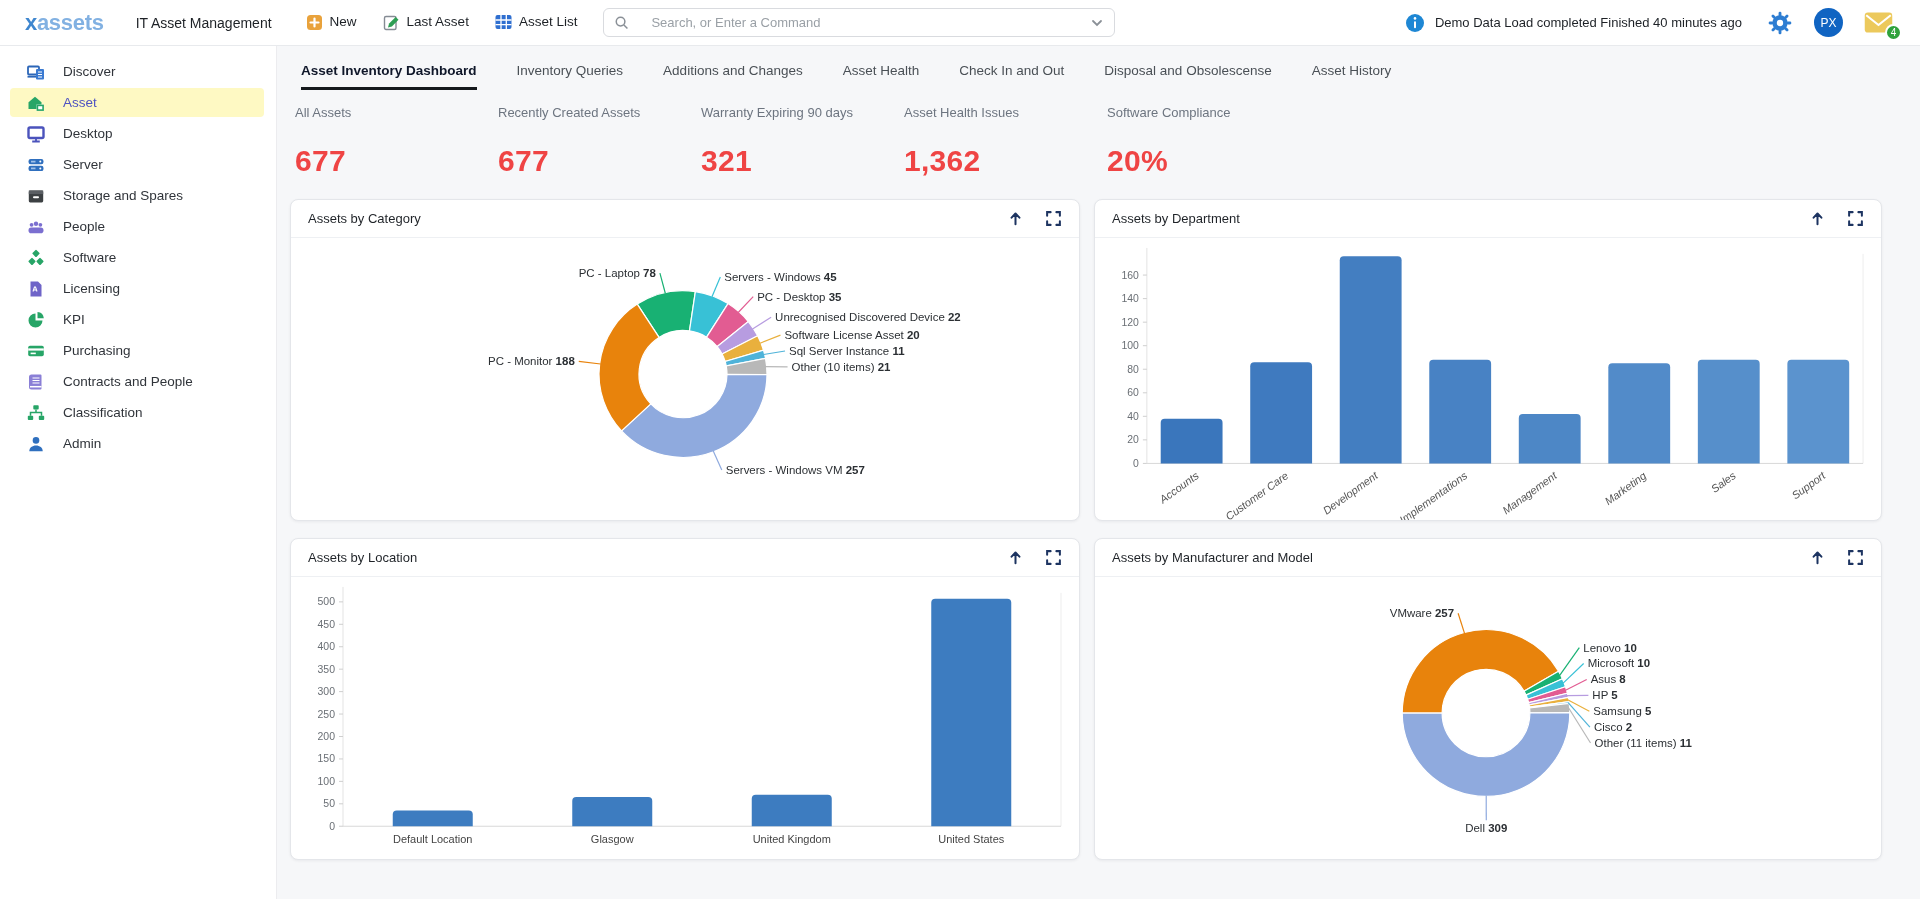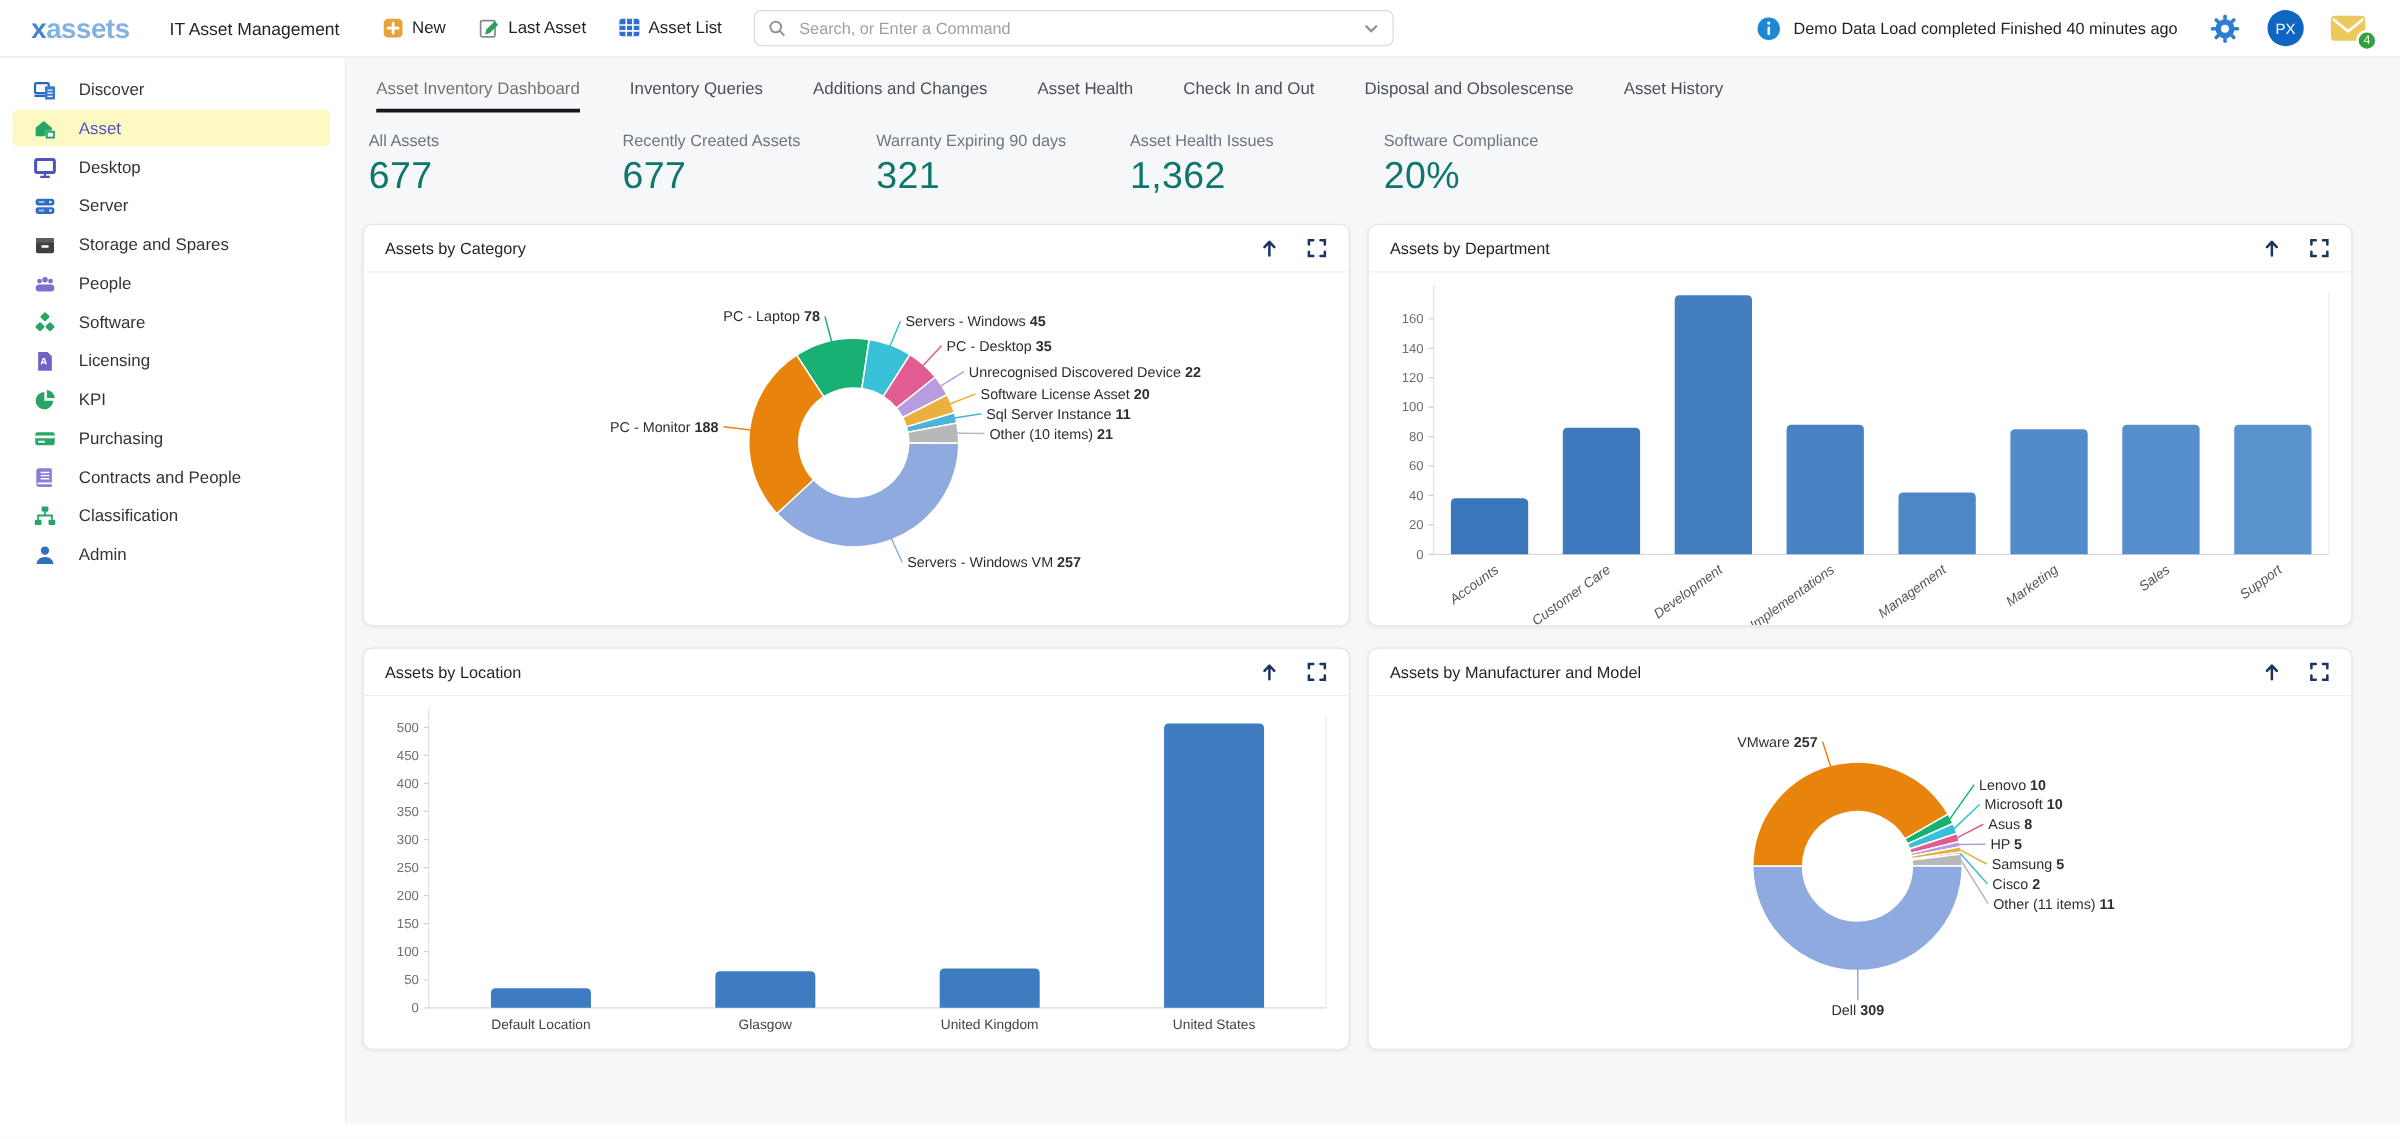--- a/index.html
+++ b/index.html
@@ -8,45 +8,45 @@
 
   
   .hdr{position:absolute;top:0;left:0;right:0;height:46px;background:#fff;border-bottom:1px solid #e8eaed;display:flex;align-items:center;z-index:5}
   .logo{font-size:22px;font-weight:700;margin-left:25px;letter-spacing:-.3px;cursor:pointer}
   .logo .lx{color:#3e86cf}
   .logo .la{color:#82b1e2}
   .app-title{margin-left:32px;font-size:14px;font-weight:400;color:#1d2126;white-space:nowrap}
   .actions{display:flex;gap:26px;margin-left:34px}
   .action{display:flex;align-items:flex-start;gap:7px;font-size:13.5px;color:#1d2126;cursor:pointer;white-space:nowrap}
   .action svg{display:block}
-  .search{margin-left:26px;width:512px;height:29px;border:1px solid #d9dbdf;border-radius:6px;display:flex;align-items:center;padding:0 10px;gap:8px;background:#fff}
+  .search{margin-left:26px;width:512px;height:29px;border:1px solid #d9dbdf;border-radius:6px;display:flex;align-items:center;padding:0 10px;gap:20px;background:#fff}
   .search input{border:none;outline:none;flex:1;font-size:13px;color:#333;font-family:"Liberation Sans",sans-serif;background:transparent}
   .search input::placeholder{color:#9aa0a6}
   .notice{margin-left:auto;display:flex;align-items:center;gap:10px;font-size:13px;color:#1d2126;white-space:nowrap}
   .gear{margin-left:26px;cursor:pointer;display:flex}
   .avatar{margin-left:22px;width:29px;height:29px;border-radius:50%;background:#1064c2;color:#fff;font-size:12px;font-weight:400;display:flex;align-items:center;justify-content:center;cursor:pointer}
   .mail{margin-left:20px;margin-right:26px;position:relative;cursor:pointer;display:flex}
   .badge{position:absolute;right:-8px;bottom:-6px;width:17px;height:17px;border-radius:50%;background:#2fa23c;color:#fff;font-size:10px;display:flex;align-items:center;justify-content:center;border:2px solid #fff}
 
   
   .sidebar{position:absolute;top:46px;left:0;bottom:0;width:277px;background:#fff;border-right:1px solid #ececef;padding-top:9px;z-index:3}
   .side-item{display:flex;align-items:center;height:29px;margin:2px 12px 2px 10px;padding-left:17px;gap:18px;border-radius:4px;font-size:13.5px;color:#30343a;cursor:pointer}
   .side-item.active{background:#fef9c3;color:#4e52c2}
   .side-item .ic{width:18px;height:18px;display:flex}
   .side-item .ic svg{width:18px;height:18px}
 
   
   .main{position:absolute;left:277px;top:46px;right:0;bottom:0;background:#f6f7f9;overflow:hidden}
   .tabs{display:flex;gap:40px;padding:17px 0 0 24px}
   .tab{font-size:13.5px;color:#4a5056;padding-bottom:9px;cursor:pointer;white-space:nowrap;border-bottom:3px solid transparent}
-  .tab.active{color:#737373;font-weight:400;border-bottom-color:#15191d}
+  .tab.active{color:#0f172a;font-weight:700;border-bottom-color:#15191d}
   .stats{display:flex;margin:15px 0 0 18px}
   .stat{width:203px}
   .s-label{font-size:13px;color:#6d7580}
-  .s-value{font-size:30px;font-weight:400;color:#0f766e;margin-top:4px;letter-spacing:.3px}
+  .s-value{font-size:30px;font-weight:700;color:#ef4444;margin-top:24px;letter-spacing:.3px}
   .grid{display:grid;grid-template-columns:790px 788px;grid-auto-rows:322px;gap:17px 14px;margin:21px 38px 0 13px}
   .card{background:#fff;border:1px solid #e4e6ea;border-radius:8px;box-shadow:0 1px 3px rgba(20,25,40,.06);overflow:hidden}
   .card-head{height:38px;display:flex;align-items:center;padding:0 17px;border-bottom:1px solid #eef0f3}
   .card-title{font-size:13px;color:#1f2328}
   .card-icons{margin-left:auto;display:flex;gap:21px}
   .card-icons span{cursor:pointer;display:flex}
   .card-body{height:283px}
   .chart{width:100%;height:100%;display:block}
   .bottom-strip{position:absolute;left:0;right:0;bottom:0;height:12px;background:#fff;z-index:6}
 </style>

